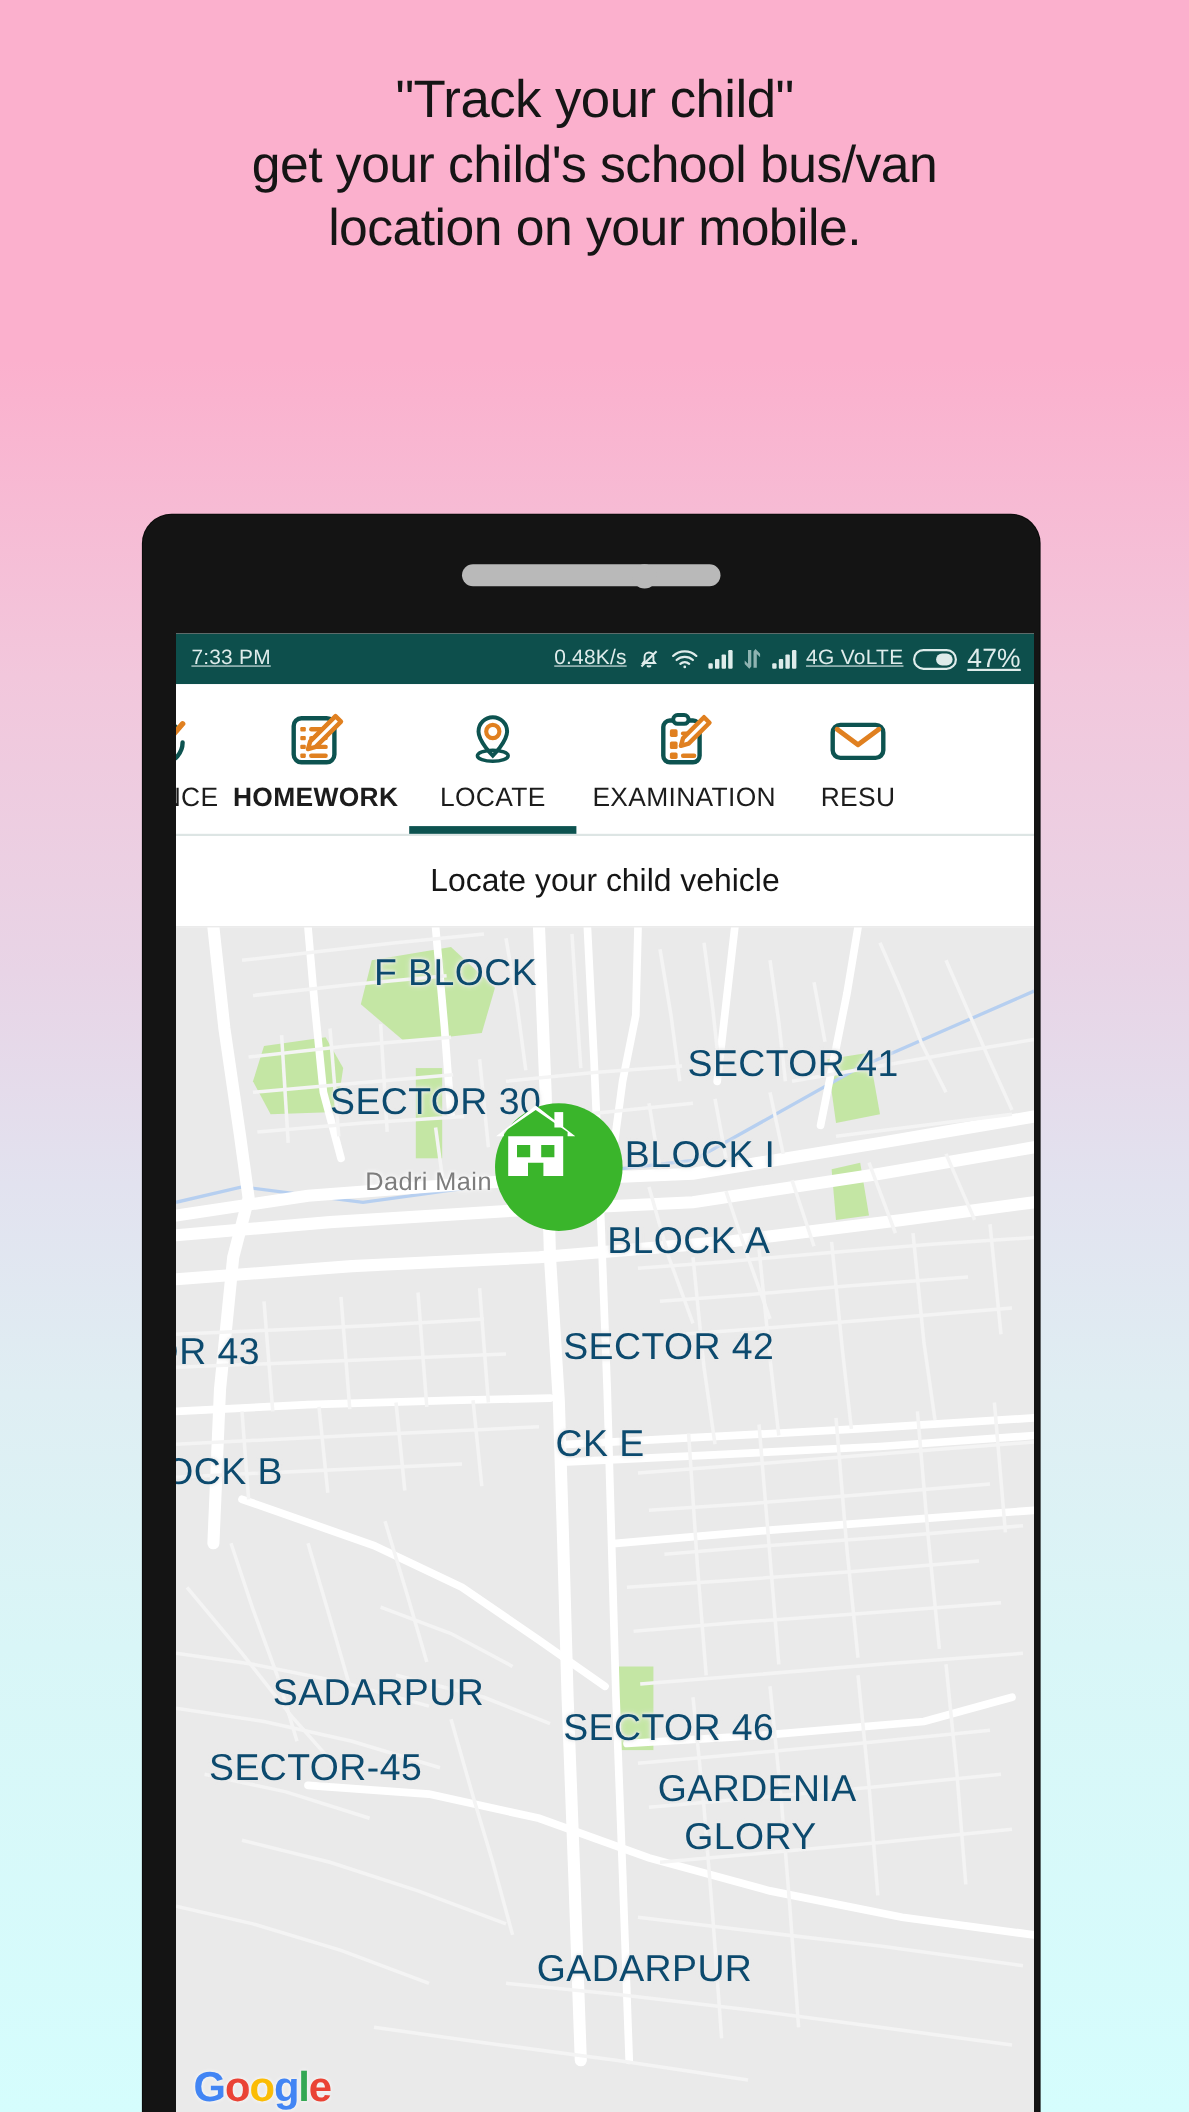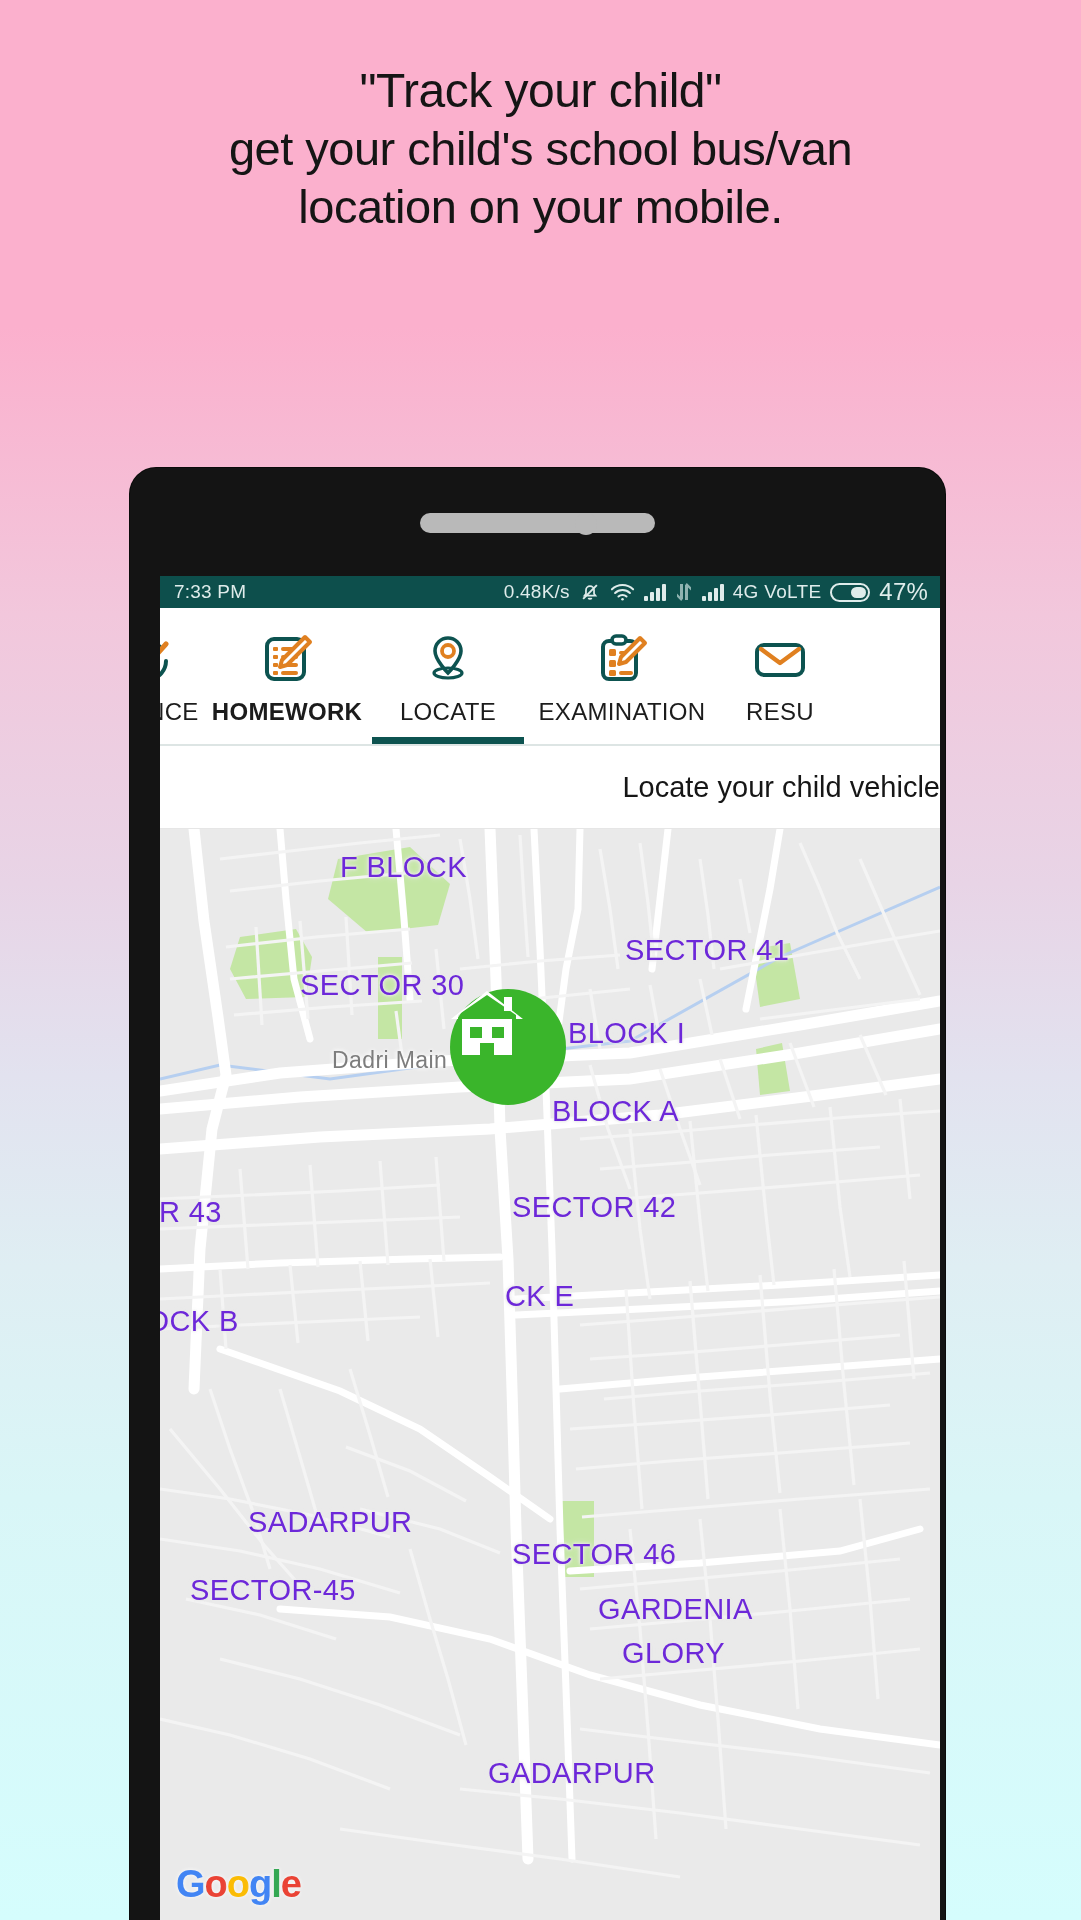--- a/index.html
+++ b/index.html
@@ -36,23 +36,23 @@
     width:22px; height:22px; border-radius:50%; background:#b9b9b9;
   }
   .screen {
     position:absolute; left:30px; top:108px;
     width:780px; height:1352px;
     background:#ffffff; overflow:hidden;
   }
 
   
   .statusbar {
-    height:32px; background:#0d4f4c; color:#dfeceb;
+    height:46px; background:#0d4f4c; color:#dfeceb;
     display:flex; align-items:center; padding:0 12px 0 14px;
-    font-size:19px; letter-spacing:0.2px;
+    font-size:19px; letter-spacing:0.2px;text-decoration:underline;
   }
   .statusbar .right {
     margin-left:auto; display:flex; align-items:center; gap:9px;
   }
   .speed { font-size:19px; }
   .sbicon { display:flex; align-items:flex-end; }
   .bars { display:flex; align-items:flex-end; gap:2px; height:18px; }
   .bars i { display:block; width:4px; background:#dfeceb; border-radius:1px; }
   .bars i:nth-child(1){height:5px}
   .bars i:nth-child(2){height:9px}
@@ -90,31 +90,31 @@
   .tab.t-result     { width:120px; }
   .tab .underline {
     position:absolute; bottom:0; left:0; width:100%; height:9px; background:#0d5350;
   }
   .tabs-divider {
     position:absolute; left:0; bottom:0; width:100%; height:2px; background:#dde5e4;
   }
 
   
   .subheader {
-    height:83px; background:#fff; display:flex; align-items:center; justify-content:flex-end;
+    height:83px; background:#fff; display:flex; align-items:center; justify-content:center;
     font-size:29px; color:#161616; border-bottom:1px solid #e6e6e6;
   }
 
   
   .map {
     position:relative; height:1091px; background:#eaeaea; overflow:hidden;
   }
   .map svg { position:absolute; left:0; top:0; }
   .mlabel {
-    position:absolute; color:#6d28d9; font-size:29px; white-space:nowrap;
+    position:absolute; color:#0c4a6e; font-size:34px; white-space:nowrap;
     text-shadow:0 0 3px #eaeaea,0 0 3px #eaeaea,0 0 6px #eaeaea;
     letter-spacing:0.4px;
   }
   .mlabel.road {
     color:#7d7d7d; font-size:23px; text-shadow:0 0 4px #fff,0 0 6px #fff;
   }
   .marker {
     position:absolute; left:290px; top:160px;
     width:116px; height:116px; border-radius:50%; background:#3ab52b;
     display:flex; align-items:center; justify-content:center;

